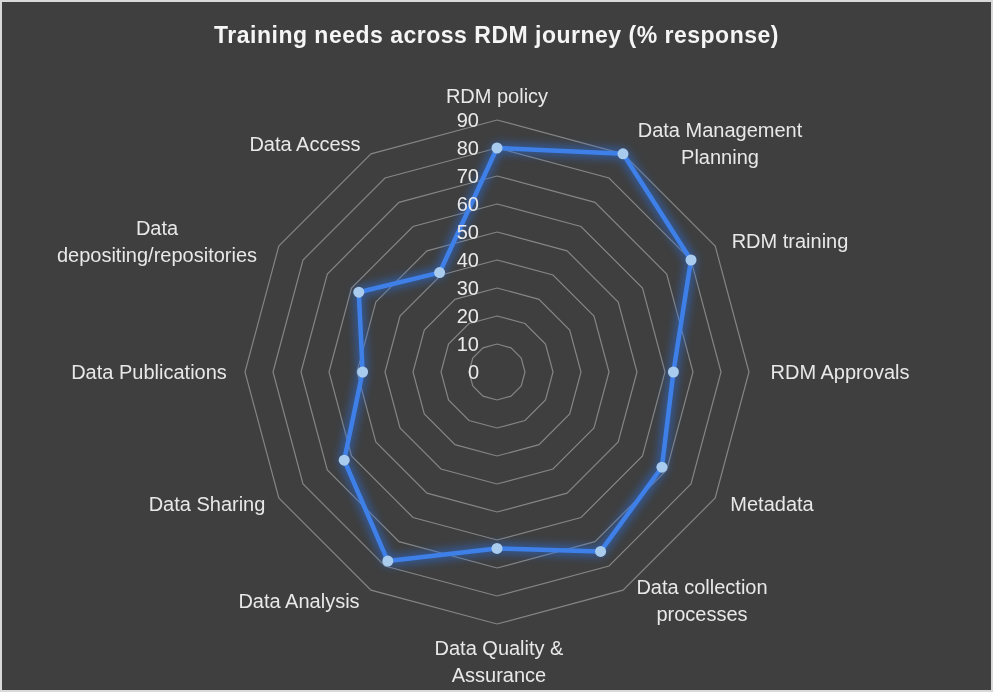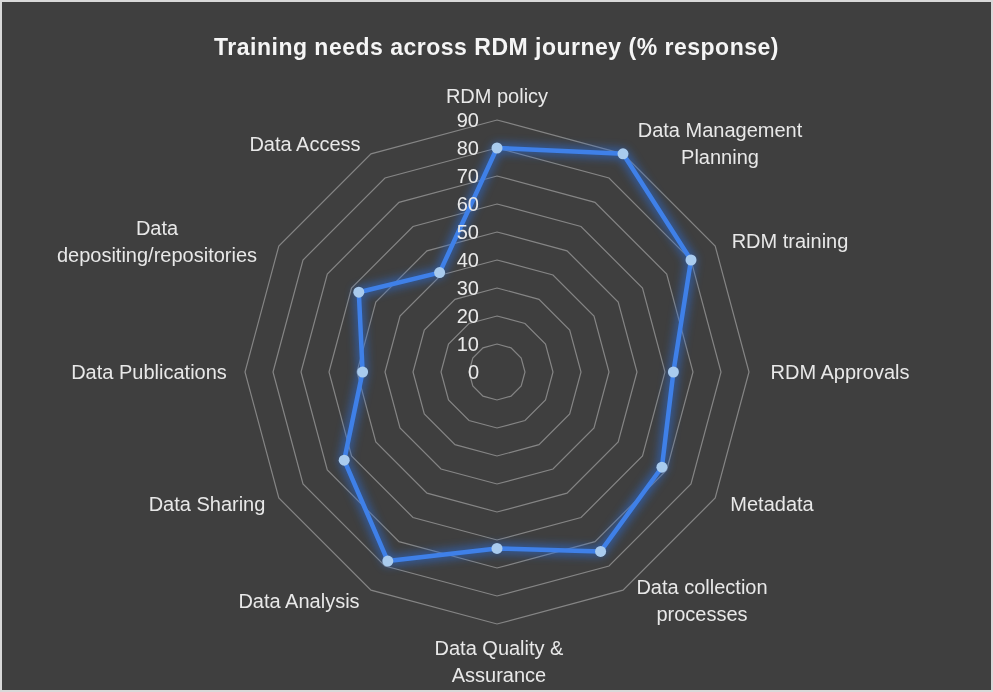--- a/index.html
+++ b/index.html
@@ -7,21 +7,21 @@
     position:relative;
     width:993px;height:692px;
     box-sizing:border-box;
     background:#3f3f3f;
     border:2px solid #d9d9d9;
     overflow:hidden;
     font-family:"Liberation Sans", sans-serif;
   }
   .chart-title{
     position:absolute;
-    top:32px;left:0;width:100%;
+    top:20px;left:0;width:100%;
     text-align:center;
     color:#f5f5f5;
     font-size:23px;
     font-weight:700;
     letter-spacing:0.5px;
   }
   svg{position:absolute;top:0;left:0;}
   .ring{fill:none;stroke-width:1.2;}
   .series-glow{fill:none;stroke-width:11;stroke-linejoin:round;opacity:0.55;}
   .series-line{fill:none;stroke-width:4.5;stroke-linejoin:round;stroke-linecap:round;}

